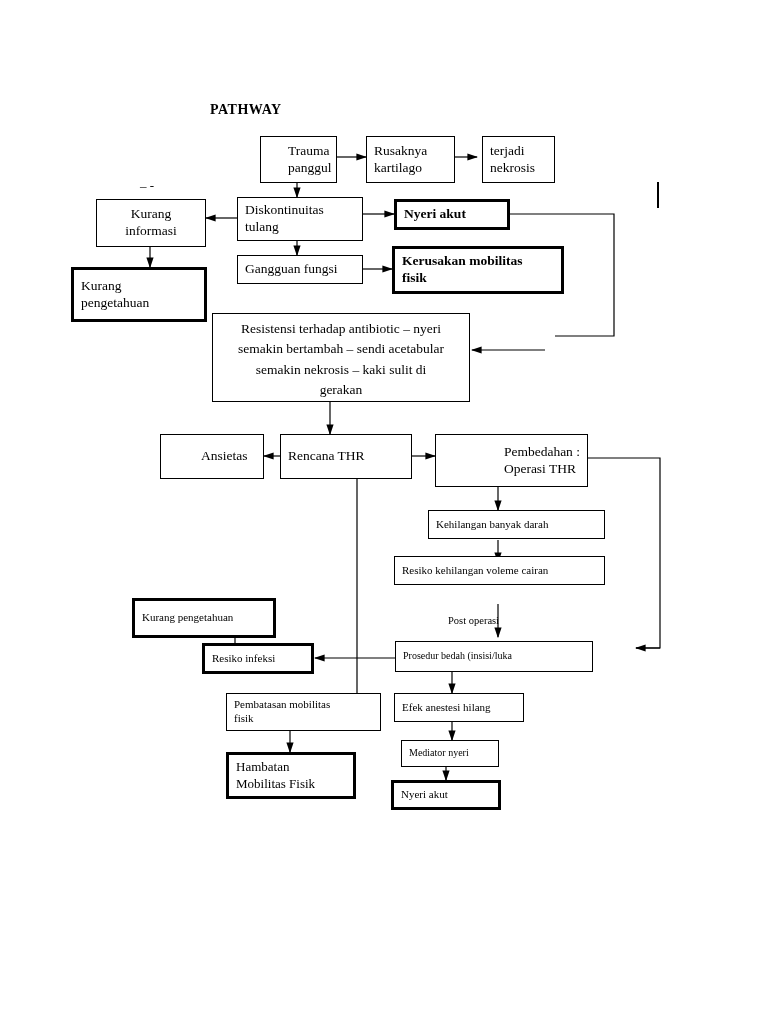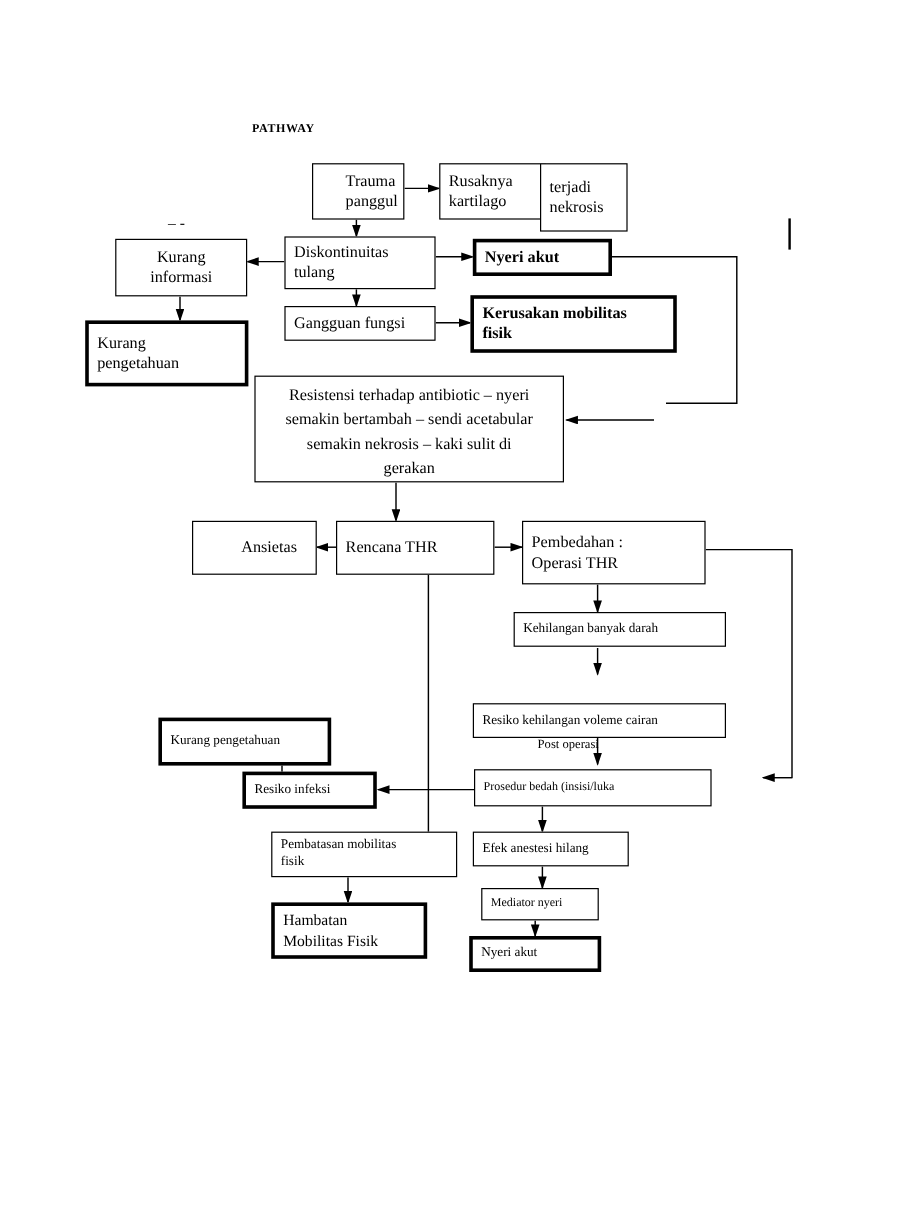--- a/index.html
+++ b/index.html
@@ -54,21 +54,21 @@
     font-family: "Liberation Serif", serif;
     z-index: 4;
     background: transparent;
   }
   #title {
     position: absolute;
     left: 210px;
     top: 102px;
     font-family: "Liberation Serif", serif;
     font-weight: bold;
-    font-size: 10px;
+    font-size: 14px;
     letter-spacing: 0.5px;
     z-index: 5;
   }
   svg.edges {
     position: absolute;
     left: 0; top: 0;
     width: 768px;
     height: 1024px;
     z-index: 1;
   }
@@ -145,21 +145,21 @@
   <div class="node center" style="left:260px; top:136px; width:77px; height:47px;padding-left:27px;">
     <span style="white-space:pre-line">Trauma
 panggul</span>
   </div>
 
   <div class="node center" style="left:366px; top:136px; width:89px; height:47px;">
     <span style="white-space:pre-line">Rusaknya
 kartilago</span>
   </div>
 
-  <div class="node center" style="left:450px; top:136px; width:73px; height:57px;">
+  <div class="node center" style="left:482px; top:136px; width:73px; height:47px;">
     <span style="white-space:pre-line">terjadi
 nekrosis</span>
   </div>
 
   <div class="plain-text" style="left:140px; top:178px; font-size:13px;">– -</div>
 
   <div class="node center" style="left:96px; top:199px; width:110px; height:48px; justify-content:center; text-align:center;">
     <span style="white-space:pre-line">Kurang
 informasi</span>
   </div>
@@ -196,30 +196,30 @@
 
 
   <div class="node center" style="left:160px; top:434px; width:104px; height:45px;padding-left:40px;">
     <span style="white-space:pre-line">Ansietas</span>
   </div>
 
   <div class="node center" style="left:280px; top:434px; width:132px; height:45px;">
     <span style="white-space:pre-line">Rencana THR</span>
   </div>
 
-  <div class="node center" style="left:435px; top:434px; width:153px; height:53px;">
+  <div class="node center" style="left:435px; top:434px; width:153px; height:53px;justify-content:flex-end;">
     <span style="white-space:pre-line">Pembedahan :
 Operasi THR</span>
   </div>
 
   <div class="node small center" style="left:428px; top:510px; width:177px; height:29px;">
     <span style="white-space:pre-line">Kehilangan banyak darah</span>
   </div>
 
-  <div class="node small center" style="left:394px; top:586px; width:211px; height:29px;">
+  <div class="node small center" style="left:394px; top:556px; width:211px; height:29px;">
     <span style="white-space:pre-line">Resiko kehilangan voleme cairan</span>
   </div>
 
   <div class="node thick-plain small center" style="left:132px; top:598px; width:144px; height:40px;">
     <span style="white-space:pre-line">Kurang pengetahuan</span>
   </div>
 
   <div class="plain-text" style="left:448px; top:615px; font-size:10.5px;">Post operasi</div>
 
   <div class="node thick-plain small center" style="left:202px; top:643px; width:112px; height:31px;">

